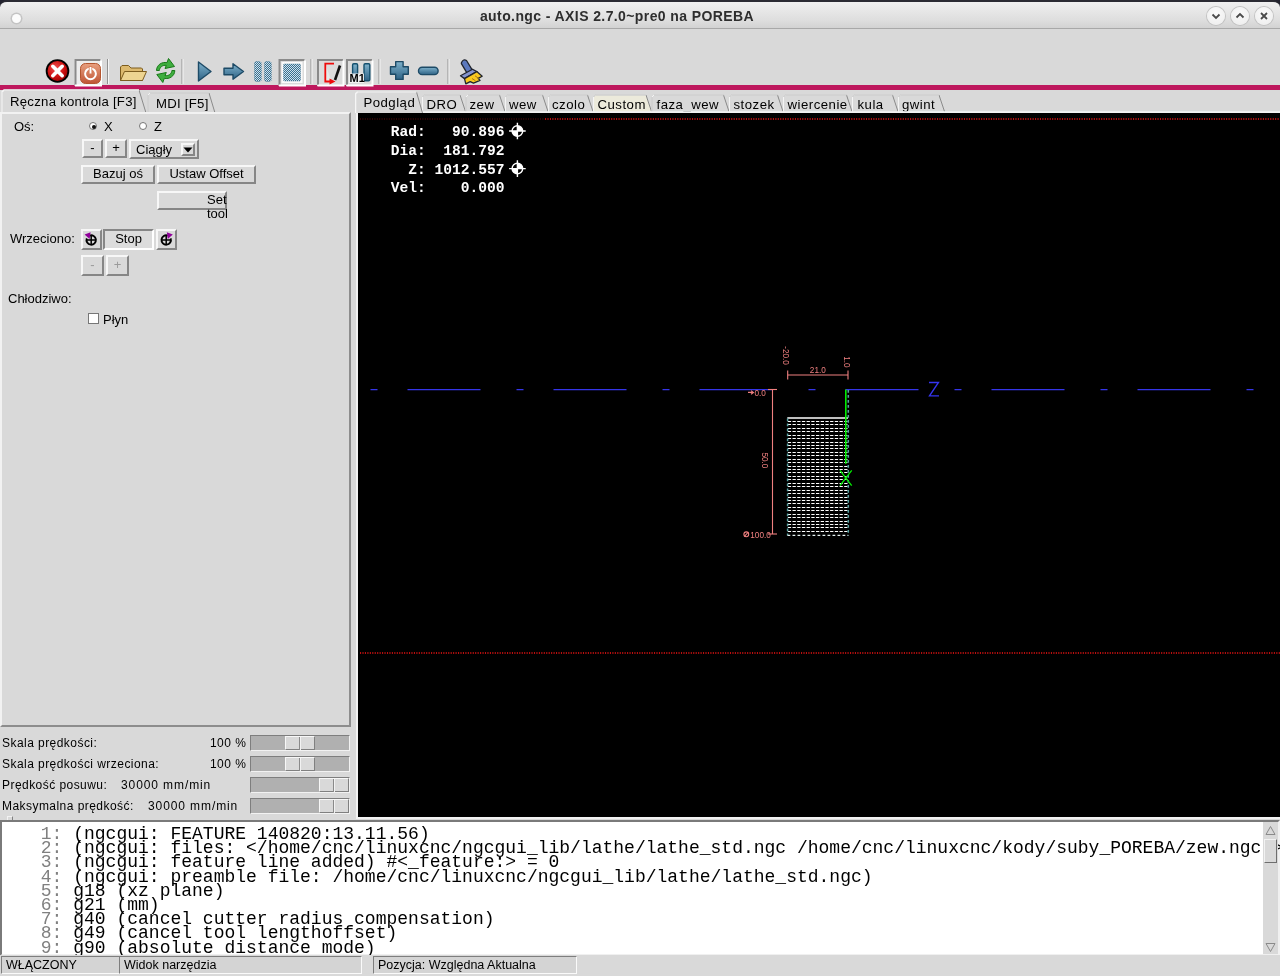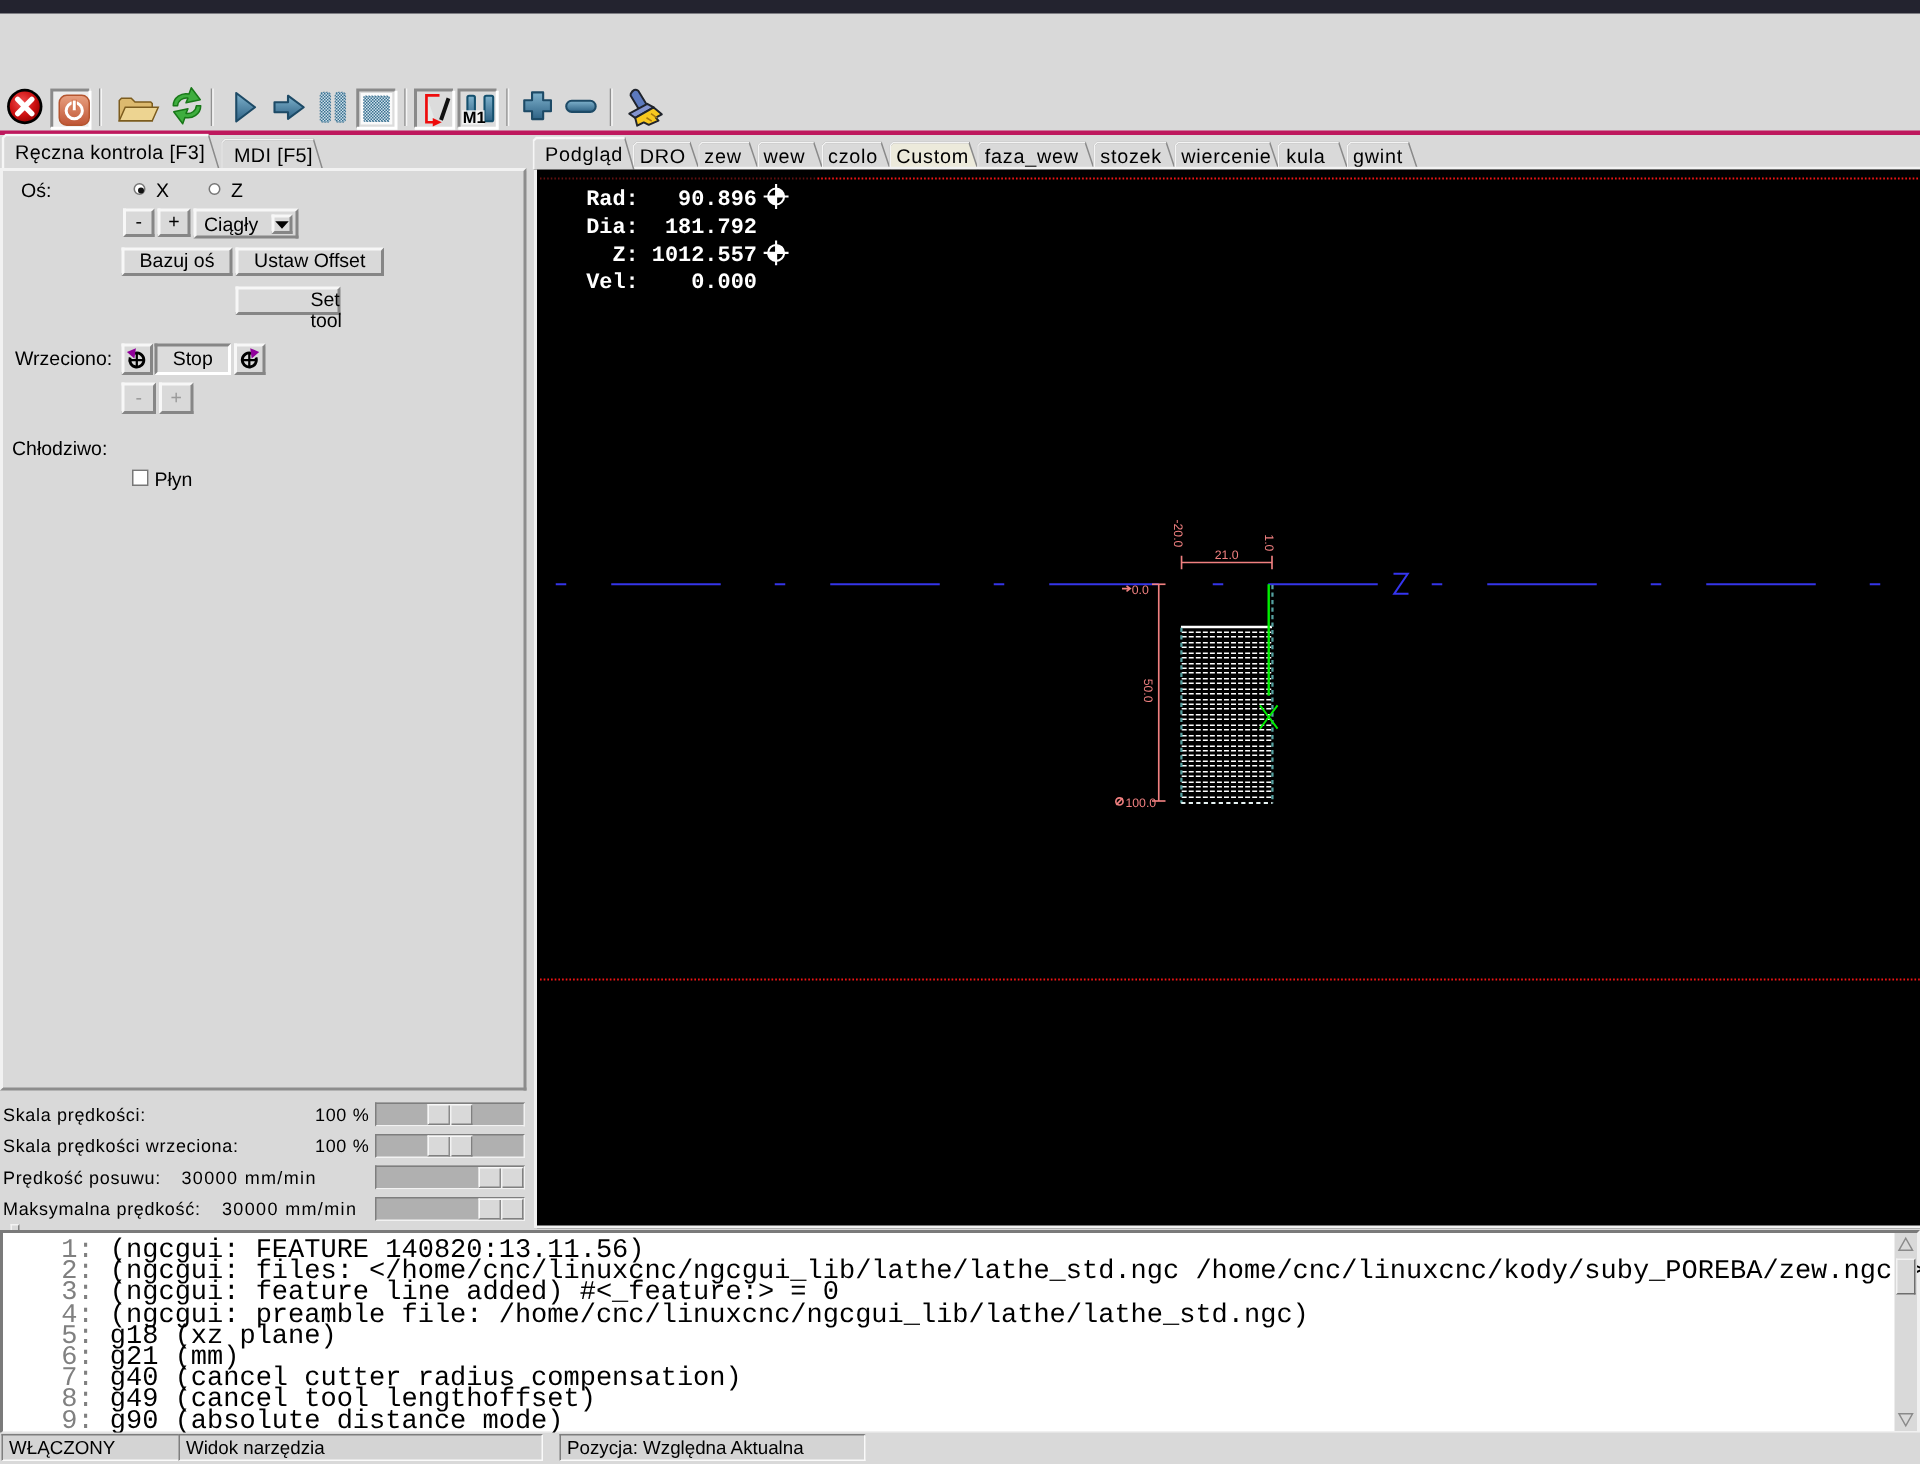--- a/index.html
+++ b/index.html
@@ -21,21 +21,21 @@
   background:radial-gradient(circle at 50% 35%,#fafafa,#ececec);
   box-shadow:0 0 0 1px #c2c2c2; }
 .tbtn svg { position:absolute; left:0; top:0; }
 
 
 #menubar { position:absolute; left:0; top:30px; width:1280px; height:24px; background:#dcdcdc; }
 #menubar span { position:absolute; top:4px; font-size:14px; color:#1c1c1c; }
 
 
 #toolbar { position:absolute; left:0; top:54px; width:1280px; height:36px; background:#d9d9d9;
-  border-bottom:3px solid #be185d; }
+  border-bottom:5px solid #be185d;padding-left:41px; }
 
 
 .raised  { background:#d9d9d9; border:2px solid; border-color:#f7f7f7 #868686 #868686 #f7f7f7; }
 .sunken  { background:#dcdcdc; border:2px solid; border-color:#868686 #ffffff #ffffff #868686; }
 
 
 #leftpane { position:absolute; left:0; top:112px; width:351px; height:615px;
   background:#d9d9d9; border:2px solid; border-color:#f2f2f2 #8d8d8d #8d8d8d #f2f2f2; }
 .lbl { position:absolute; font-size:13px; color:#000; }
 .btn { position:absolute; font-size:13px; color:#000; text-align:center; }
@@ -66,20 +66,39 @@
 #statusbar { position:absolute; left:0; top:955px; width:1280px; height:21px; background:#d9d9d9; }
 .sbox { position:absolute; top:1px; height:18px; background:#d4d4d4;
   border:1px solid; border-color:#7e7e7e #fafafa #fafafa #7e7e7e;
   font-size:12.5px; color:#000; padding:1px 4px 0 4px; white-space:nowrap; }
 </style>
 </head>
 <body>
 <div id="win">
 
   <div id="titledark"></div>
+  <div id="titlebar">
+    <div id="title-icon"></div>
+    <div id="title-text">auto.ngc - AXIS 2.7.0~pre0 na POREBA</div>
+    <div class="tbtn" style="left:1207px;">
+        <svg width="18" height="18">
+          <path d="M5.5 7.5 L9 11 L12.5 7.5" stroke="#4a4a4a" stroke-width="1.8" fill="none"></path>
+        </svg>
+      </div>
+    <div class="tbtn" style="left:1231px;">
+        <svg width="18" height="18">
+          <path d="M5.5 10.5 L9 7 L12.5 10.5" stroke="#4a4a4a" stroke-width="1.8" fill="none"></path>
+        </svg>
+      </div>
+    <div class="tbtn" style="left:1255px;">
+        <svg width="18" height="18">
+          <path d="M6 6 L12 12 M12 6 L6 12" stroke="#4a4a4a" stroke-width="1.8" fill="none"></path>
+        </svg>
+      </div>
+  </div>
 
 
   <div id="toolbar">
   <svg width="1280" height="35">
     <defs>
       <pattern id="bluedot" width="2" height="2" patternUnits="userSpaceOnUse">
         <rect width="2" height="2" fill="#cfe0ec"></rect>
         <rect width="1" height="1" fill="#39718f"></rect>
         <rect x="1" y="1" width="1" height="1" fill="#39718f"></rect>
       </pattern>

